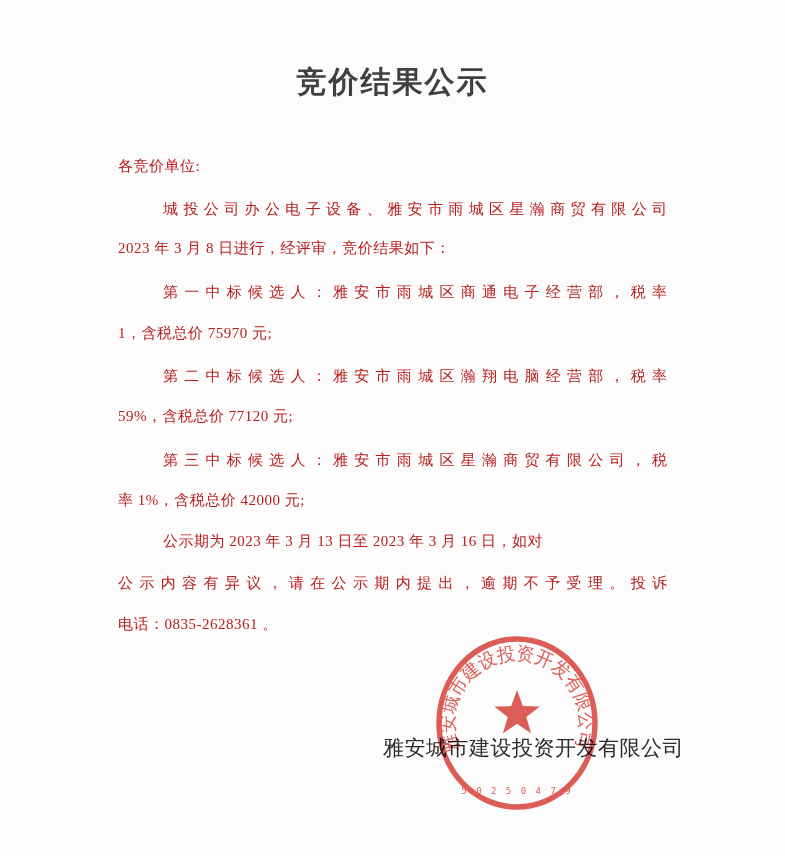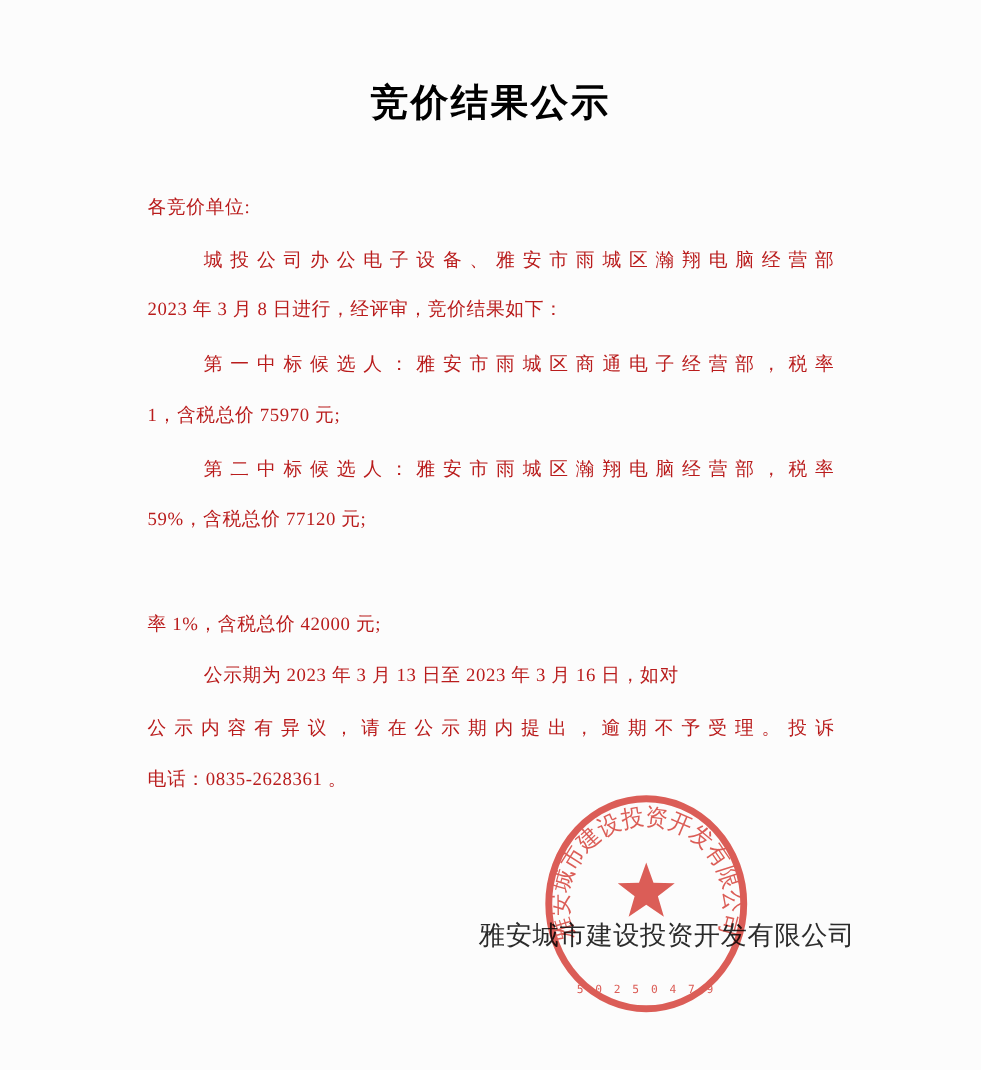--- a/index.html
+++ b/index.html
@@ -17,21 +17,21 @@
   .doc-title {
     position: absolute;
     top: 62px;
     left: 0;
     width: 785px;
     text-align: center;
     font-family: "Liberation Sans", "DejaVu Sans", sans-serif;
     font-weight: 700;
     font-size: 30px;
     letter-spacing: 2px;
-    color: #000000;
+    color: #404040;
   }
 
   .line {
     position: absolute;
     font-size: 15px;
     line-height: 28px;
     letter-spacing: 0.5px;
     white-space: nowrap;
     color: #b91c1c;
   }
@@ -66,32 +66,33 @@
 </style>
 </head>
 <body>
 
 <div class="page">
 
   <div class="doc-title">竞价结果公示</div>
 
   <div class="line l-margin" style="top:152px">各竞价单位:</div>
 
-  <div class="line l-indent justify w-indent" style="top:195px">城投公司办公电子设备、雅安市雨城区瀚翔电脑经营部</div>
+  <div class="line l-indent justify w-indent" style="top:195px">城投公司办公电子设备、雅安市雨城区星瀚商贸有限公司</div>
 
   <div class="line l-margin" style="top:234px">2023 年 3 月 8 日进行，经评审，竞价结果如下：</div>
 
   <div class="line l-indent justify w-indent" style="top:278px">第一中标候选人：雅安市雨城区商通电子经营部，税率</div>
 
   <div class="line l-margin" style="top:319px">1，含税总价 75970 元;</div>
 
   <div class="line l-indent justify w-indent" style="top:362px">第二中标候选人：雅安市雨城区瀚翔电脑经营部，税率</div>
 
   <div class="line l-margin" style="top:402px">59%，含税总价 77120 元;</div>
 
+  <div class="line l-indent justify w-indent" style="top:446px">第三中标候选人：雅安市雨城区星瀚商贸有限公司，税</div>
 
   <div class="line l-margin" style="top:486px">率 1%，含税总价 42000 元;</div>
 
   <div class="line l-indent" style="top:527px">公示期为 2023 年 3 月 13 日至 2023 年 3 月 16 日，如对</div>
 
   <div class="line l-margin justify w-margin" style="top:569px">公示内容有异议，请在公示期内提出，逾期不予受理。投诉</div>
 
   <div class="line l-margin" style="top:610px">电话：0835-2628361 。</div>
 
   <div class="sig-line" style="top:734px; left:383px">雅安城市建设投资开发有限公司</div>

